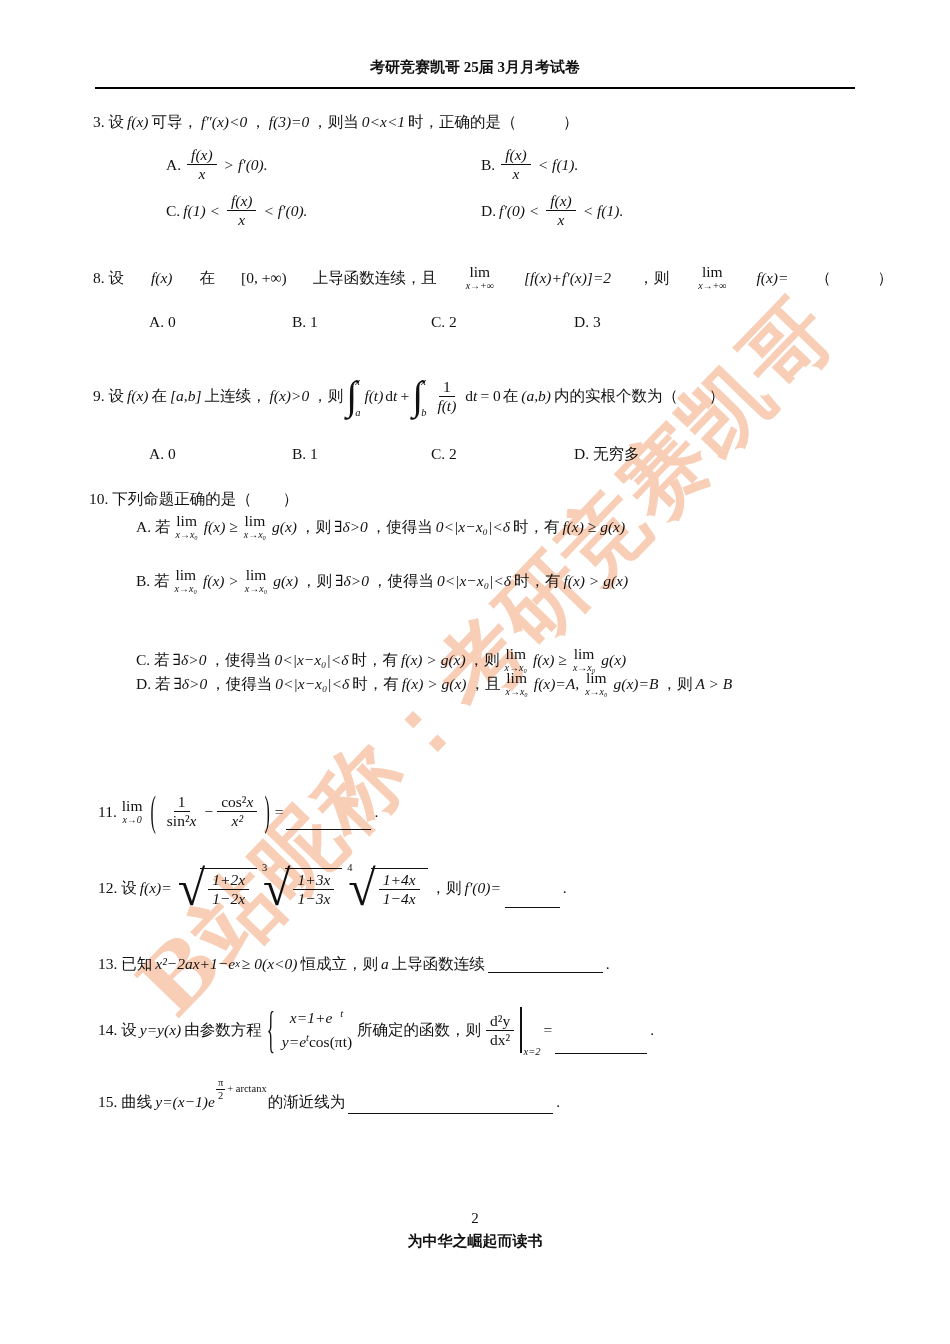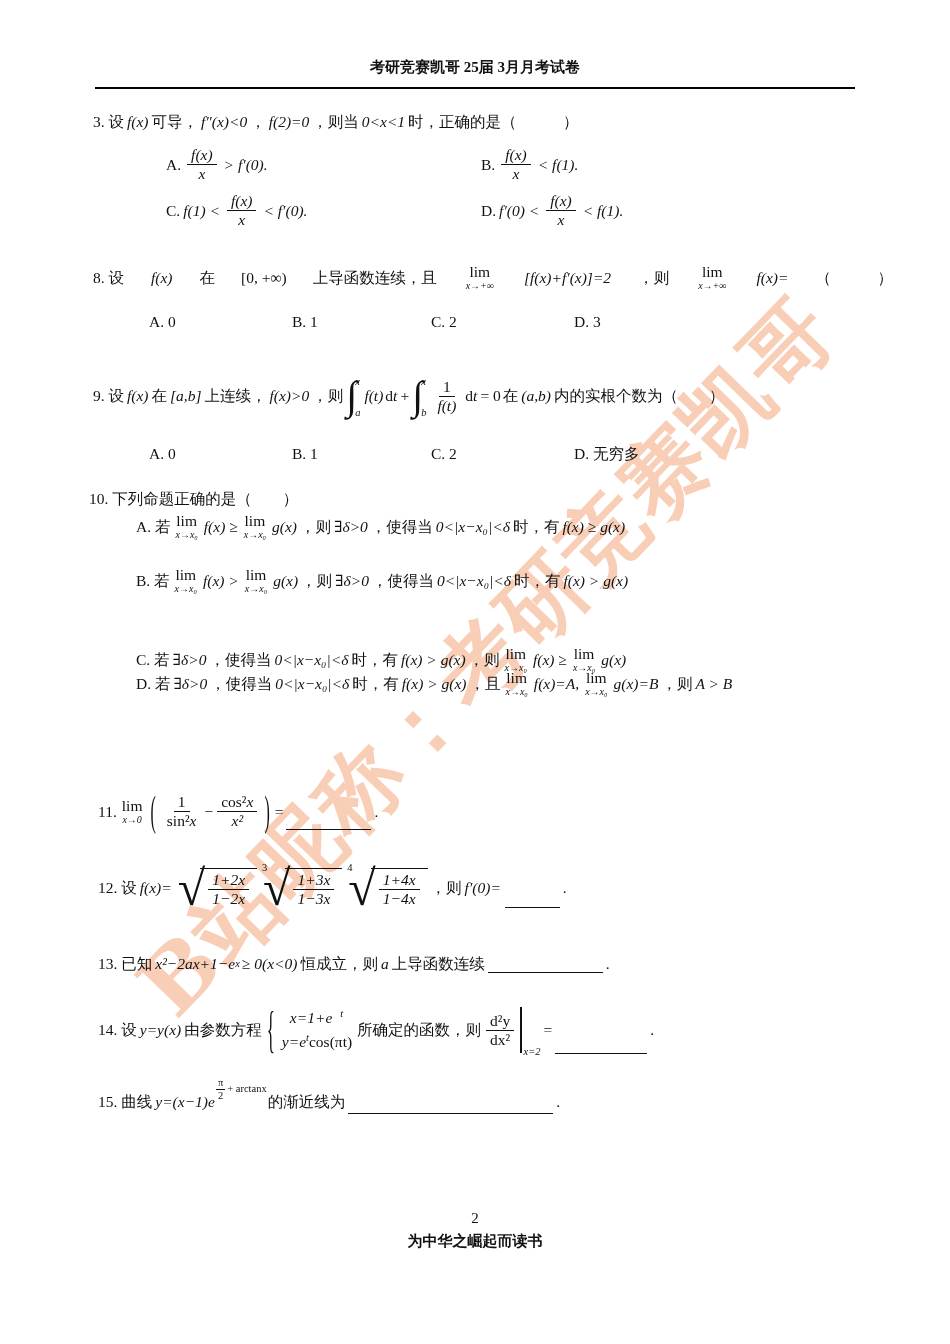--- a/index.html
+++ b/index.html
@@ -65,21 +65,21 @@
 
     <div class="header-title">考研竞赛凯哥 25届 3月月考试卷</div>
     <div class="header-rule"></div>
 
     <div class="line" style="top:112px;left:92px;">
       <span class="cn">3. 设</span>
       <span class="m">f(x)</span>
       <span class="cn">可导，</span>
       <span class="m">f″(x)&lt;0</span>
       <span class="cn">，</span>
-      <span class="m">f(2)=0</span>
+      <span class="m">f(3)=0</span>
       <span class="cn">，则当</span>
       <span class="m">0&lt;x&lt;1</span>
       <span class="cn">时，正确的是（　　　）</span>
     </div>
 
     <div class="line" style="top:146px;left:165px;">
       <span class="rm">A.</span>
       <span class="frac">
           <span class="num m">f(x)</span>
           <span class="den m">x</span>

